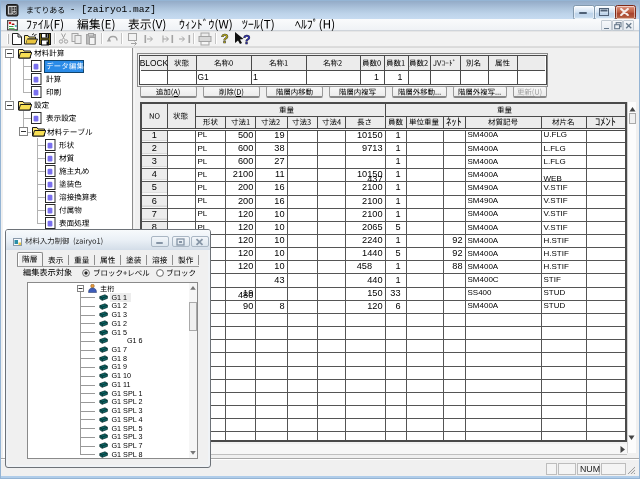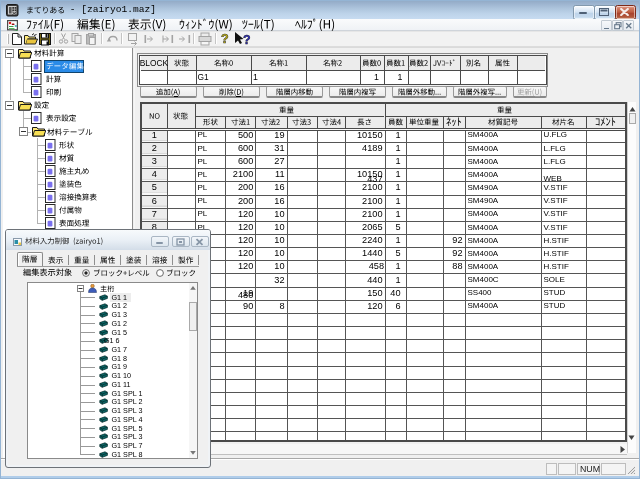--- a/index.html
+++ b/index.html
@@ -870,22 +870,22 @@
     <div style="position:absolute;font:8px 'Liberation Sans',sans-serif;color:#000;line-height:10px;white-space:pre;left:197.5px;top:130.4px">PL</div>
     <div style="position:absolute;font:9.2px 'Liberation Sans',sans-serif;color:#000;line-height:11.2px;white-space:pre;right:386.7px;top:129.8px">500</div>
     <div style="position:absolute;font:9.2px 'Liberation Sans',sans-serif;color:#000;line-height:11.2px;white-space:pre;right:355.5px;top:129.8px">19</div>
     <div style="position:absolute;font:9.2px 'Liberation Sans',sans-serif;color:#000;line-height:11.2px;white-space:pre;right:257.5px;top:129.8px">10150</div>
     <div style="position:absolute;font:9.2px 'Liberation Sans',sans-serif;color:#000;line-height:11.2px;white-space:pre;right:239.5px;top:129.8px">1</div>
     <div style="position:absolute;font:8px 'Liberation Sans',sans-serif;color:#000;line-height:10px;white-space:pre;left:467.5px;top:130.4px">SM400A</div>
     <div style="position:absolute;font:8px 'Liberation Sans',sans-serif;color:#000;line-height:10px;white-space:pre;left:543.5px;top:130.4px">U.FLG</div>
     <div style="position:absolute;font:9.2px 'Liberation Sans',sans-serif;color:#000;line-height:11.2px;white-space:pre;left:154.3px;top:142.96px;width:0;display:flex;justify-content:center">2</div>
     <div style="position:absolute;font:8px 'Liberation Sans',sans-serif;color:#000;line-height:10px;white-space:pre;left:197.5px;top:143.56px">PL</div>
     <div style="position:absolute;font:9.2px 'Liberation Sans',sans-serif;color:#000;line-height:11.2px;white-space:pre;right:386.7px;top:142.96px">600</div>
-    <div style="position:absolute;font:9.2px 'Liberation Sans',sans-serif;color:#000;line-height:11.2px;white-space:pre;right:355.5px;top:142.96px">31</div>
-    <div style="position:absolute;font:9.2px 'Liberation Sans',sans-serif;color:#000;line-height:11.2px;white-space:pre;right:257.5px;top:142.96px">4189</div>
+    <div style="position:absolute;font:9.2px 'Liberation Sans',sans-serif;color:#000;line-height:11.2px;white-space:pre;right:355.5px;top:142.96px">38</div>
+    <div style="position:absolute;font:9.2px 'Liberation Sans',sans-serif;color:#000;line-height:11.2px;white-space:pre;right:257.5px;top:142.96px">9713</div>
     <div style="position:absolute;font:9.2px 'Liberation Sans',sans-serif;color:#000;line-height:11.2px;white-space:pre;right:239.5px;top:142.96px">1</div>
     <div style="position:absolute;font:8px 'Liberation Sans',sans-serif;color:#000;line-height:10px;white-space:pre;left:467.5px;top:143.56px">SM400A</div>
     <div style="position:absolute;font:8px 'Liberation Sans',sans-serif;color:#000;line-height:10px;white-space:pre;left:543.5px;top:143.56px">L.FLG</div>
     <div style="position:absolute;font:9.2px 'Liberation Sans',sans-serif;color:#000;line-height:11.2px;white-space:pre;left:154.3px;top:156.12px;width:0;display:flex;justify-content:center">3</div>
     <div style="position:absolute;font:8px 'Liberation Sans',sans-serif;color:#000;line-height:10px;white-space:pre;left:197.5px;top:156.72px">PL</div>
     <div style="position:absolute;font:9.2px 'Liberation Sans',sans-serif;color:#000;line-height:11.2px;white-space:pre;right:386.7px;top:156.12px">600</div>
     <div style="position:absolute;font:9.2px 'Liberation Sans',sans-serif;color:#000;line-height:11.2px;white-space:pre;right:355.5px;top:156.12px">27</div>
     <div style="position:absolute;font:9.2px 'Liberation Sans',sans-serif;color:#000;line-height:11.2px;white-space:pre;right:257.5px;top:174px">437</div>
     <div style="position:absolute;font:9.2px 'Liberation Sans',sans-serif;color:#000;line-height:11.2px;white-space:pre;right:239.5px;top:156.12px">1</div>
     <div style="position:absolute;font:8px 'Liberation Sans',sans-serif;color:#000;line-height:10px;white-space:pre;left:467.5px;top:156.72px">SM400A</div>
@@ -945,38 +945,38 @@
     <div style="position:absolute;font:9.2px 'Liberation Sans',sans-serif;color:#000;line-height:11.2px;white-space:pre;right:355.5px;top:248.24px">10</div>
     <div style="position:absolute;font:9.2px 'Liberation Sans',sans-serif;color:#000;line-height:11.2px;white-space:pre;right:257.5px;top:248.24px">1440</div>
     <div style="position:absolute;font:9.2px 'Liberation Sans',sans-serif;color:#000;line-height:11.2px;white-space:pre;right:239.5px;top:248.24px">5</div>
     <div style="position:absolute;font:9.2px 'Liberation Sans',sans-serif;color:#000;line-height:11.2px;white-space:pre;right:177.5px;top:248.24px">92</div>
     <div style="position:absolute;font:8px 'Liberation Sans',sans-serif;color:#000;line-height:10px;white-space:pre;left:467.5px;top:248.84px">SM400A</div>
     <div style="position:absolute;font:8px 'Liberation Sans',sans-serif;color:#000;line-height:10px;white-space:pre;left:543.5px;top:248.84px">H.STIF</div>
     <div style="position:absolute;font:9.2px 'Liberation Sans',sans-serif;color:#000;line-height:11.2px;white-space:pre;left:154.3px;top:261.4px;width:0;display:flex;justify-content:center">11</div>
     <div style="position:absolute;font:8px 'Liberation Sans',sans-serif;color:#000;line-height:10px;white-space:pre;left:197.5px;top:262px">PL</div>
     <div style="position:absolute;font:9.2px 'Liberation Sans',sans-serif;color:#000;line-height:11.2px;white-space:pre;right:386.7px;top:261.4px">120</div>
     <div style="position:absolute;font:9.2px 'Liberation Sans',sans-serif;color:#000;line-height:11.2px;white-space:pre;right:355.5px;top:261.4px">10</div>
-    <div style="position:absolute;font:9.2px 'Liberation Sans',sans-serif;color:#000;line-height:11.2px;white-space:pre;right:256px;top:261.4px">458</div>
+    <div style="position:absolute;font:9.2px 'Liberation Sans',sans-serif;color:#000;line-height:11.2px;white-space:pre;right:268px;top:261.4px">458</div>
     <div style="position:absolute;font:9.2px 'Liberation Sans',sans-serif;color:#000;line-height:11.2px;white-space:pre;right:239.5px;top:261.4px">1</div>
     <div style="position:absolute;font:9.2px 'Liberation Sans',sans-serif;color:#000;line-height:11.2px;white-space:pre;right:177.5px;top:261.4px">88</div>
     <div style="position:absolute;font:8px 'Liberation Sans',sans-serif;color:#000;line-height:10px;white-space:pre;left:467.5px;top:262px">SM400A</div>
     <div style="position:absolute;font:8px 'Liberation Sans',sans-serif;color:#000;line-height:10px;white-space:pre;left:543.5px;top:262px">H.STIF</div>
     <div style="position:absolute;font:9.2px 'Liberation Sans',sans-serif;color:#000;line-height:11.2px;white-space:pre;left:154.3px;top:274.56px;width:0;display:flex;justify-content:center">12</div>
     <div style="position:absolute;font:8px 'Liberation Sans',sans-serif;color:#000;line-height:10px;white-space:pre;left:197.5px;top:275.16px">PL</div>
     <div style="position:absolute;font:9.2px 'Liberation Sans',sans-serif;color:#000;line-height:11.2px;white-space:pre;right:386.7px;top:290px">480</div>
-    <div style="position:absolute;font:9.2px 'Liberation Sans',sans-serif;color:#000;line-height:11.2px;white-space:pre;right:355.5px;top:274.56px">32</div>
+    <div style="position:absolute;font:9.2px 'Liberation Sans',sans-serif;color:#000;line-height:11.2px;white-space:pre;right:355.5px;top:274.56px">43</div>
     <div style="position:absolute;font:9.2px 'Liberation Sans',sans-serif;color:#000;line-height:11.2px;white-space:pre;right:257.5px;top:274.56px">440</div>
     <div style="position:absolute;font:9.2px 'Liberation Sans',sans-serif;color:#000;line-height:11.2px;white-space:pre;right:239.5px;top:274.56px">1</div>
     <div style="position:absolute;font:8px 'Liberation Sans',sans-serif;color:#000;line-height:10px;white-space:pre;left:467.5px;top:275.16px">SM400C</div>
-    <div style="position:absolute;font:8px 'Liberation Sans',sans-serif;color:#000;line-height:10px;white-space:pre;left:543.5px;top:275.16px">SOLE</div>
+    <div style="position:absolute;font:8px 'Liberation Sans',sans-serif;color:#000;line-height:10px;white-space:pre;left:543.5px;top:275.16px">STIF</div>
     <div style="position:absolute;font:9.2px 'Liberation Sans',sans-serif;color:#000;line-height:11.2px;white-space:pre;left:154.3px;top:287.72px;width:0;display:flex;justify-content:center">13</div>
     <div style="position:absolute;font:9.2px 'Liberation Sans',sans-serif;color:#000;line-height:11.2px;white-space:pre;right:386.7px;top:287.72px">19</div>
     <div style="position:absolute;font:9.2px 'Liberation Sans',sans-serif;color:#000;line-height:11.2px;white-space:pre;right:355.5px;top:287.72px"></div>
     <div style="position:absolute;font:9.2px 'Liberation Sans',sans-serif;color:#000;line-height:11.2px;white-space:pre;right:257.5px;top:287.72px">150</div>
-    <div style="position:absolute;font:9.2px 'Liberation Sans',sans-serif;color:#000;line-height:11.2px;white-space:pre;right:239.5px;top:287.72px">40</div>
+    <div style="position:absolute;font:9.2px 'Liberation Sans',sans-serif;color:#000;line-height:11.2px;white-space:pre;right:239.5px;top:287.72px">33</div>
     <div style="position:absolute;font:8px 'Liberation Sans',sans-serif;color:#000;line-height:10px;white-space:pre;left:467.5px;top:288.32px">SS400</div>
     <div style="position:absolute;font:8px 'Liberation Sans',sans-serif;color:#000;line-height:10px;white-space:pre;left:543.5px;top:288.32px">STUD</div>
     <div style="position:absolute;font:9.2px 'Liberation Sans',sans-serif;color:#000;line-height:11.2px;white-space:pre;left:154.3px;top:300.88px;width:0;display:flex;justify-content:center">14</div>
     <div style="position:absolute;font:8px 'Liberation Sans',sans-serif;color:#000;line-height:10px;white-space:pre;left:197.5px;top:301.48px">PL</div>
     <div style="position:absolute;font:9.2px 'Liberation Sans',sans-serif;color:#000;line-height:11.2px;white-space:pre;right:386.7px;top:300.88px">90</div>
     <div style="position:absolute;font:9.2px 'Liberation Sans',sans-serif;color:#000;line-height:11.2px;white-space:pre;right:355.5px;top:300.88px">8</div>
     <div style="position:absolute;font:9.2px 'Liberation Sans',sans-serif;color:#000;line-height:11.2px;white-space:pre;right:257.5px;top:300.88px">120</div>
     <div style="position:absolute;font:9.2px 'Liberation Sans',sans-serif;color:#000;line-height:11.2px;white-space:pre;right:239.5px;top:300.88px">6</div>
     <div style="position:absolute;font:8px 'Liberation Sans',sans-serif;color:#000;line-height:10px;white-space:pre;left:467.5px;top:301.48px">SM400A</div>
     <div style="position:absolute;font:8px 'Liberation Sans',sans-serif;color:#000;line-height:10px;white-space:pre;left:543.5px;top:301.48px">STUD</div>
@@ -1185,21 +1185,21 @@
     <svg width="9" height="7" style="position:absolute;left:99px;top:328.7px">
       <path d="M0.8 2.6 L6 0.8 L8.4 2.2 L8.4 4.4 L3.2 6.3 L0.8 4.8 Z" fill="#0d6868" stroke="#032525" stroke-width="0.7"></path>
       <path d="M0.8 2.6 L3.2 4 L3.2 6.3 M3.2 4 L8.4 2.2" fill="none" stroke="#032525" stroke-width="0.7"></path>
     </svg>
     <div style="position:absolute;font:7.2px 'Liberation Sans',sans-serif;color:#000;line-height:9.2px;white-space:pre;left:111.5px;top:327.6px">G1 5</div>
     <div style="position:absolute;left:80px;top:340.92px;width:15px;height:1px;background:#999"></div>
     <svg width="9" height="7" style="position:absolute;left:99px;top:337.42px">
       <path d="M0.8 2.6 L6 0.8 L8.4 2.2 L8.4 4.4 L3.2 6.3 L0.8 4.8 Z" fill="#0d6868" stroke="#032525" stroke-width="0.7"></path>
       <path d="M0.8 2.6 L3.2 4 L3.2 6.3 M3.2 4 L8.4 2.2" fill="none" stroke="#032525" stroke-width="0.7"></path>
     </svg>
-    <div style="position:absolute;font:7.2px 'Liberation Sans',sans-serif;color:#000;line-height:9.2px;white-space:pre;left:104px;top:336.32px">G1 6</div>
+    <div style="position:absolute;font:7.2px 'Liberation Sans',sans-serif;color:#000;line-height:9.2px;white-space:pre;left:127px;top:336.32px">G1 6</div>
     <div style="position:absolute;left:80px;top:349.64px;width:15px;height:1px;background:#999"></div>
     <svg width="9" height="7" style="position:absolute;left:99px;top:346.14px">
       <path d="M0.8 2.6 L6 0.8 L8.4 2.2 L8.4 4.4 L3.2 6.3 L0.8 4.8 Z" fill="#0d6868" stroke="#032525" stroke-width="0.7"></path>
       <path d="M0.8 2.6 L3.2 4 L3.2 6.3 M3.2 4 L8.4 2.2" fill="none" stroke="#032525" stroke-width="0.7"></path>
     </svg>
     <div style="position:absolute;font:7.2px 'Liberation Sans',sans-serif;color:#000;line-height:9.2px;white-space:pre;left:111.5px;top:345.04px">G1 7</div>
     <div style="position:absolute;left:80px;top:358.36px;width:15px;height:1px;background:#999"></div>
     <svg width="9" height="7" style="position:absolute;left:99px;top:354.86px">
       <path d="M0.8 2.6 L6 0.8 L8.4 2.2 L8.4 4.4 L3.2 6.3 L0.8 4.8 Z" fill="#0d6868" stroke="#032525" stroke-width="0.7"></path>
       <path d="M0.8 2.6 L3.2 4 L3.2 6.3 M3.2 4 L8.4 2.2" fill="none" stroke="#032525" stroke-width="0.7"></path>

